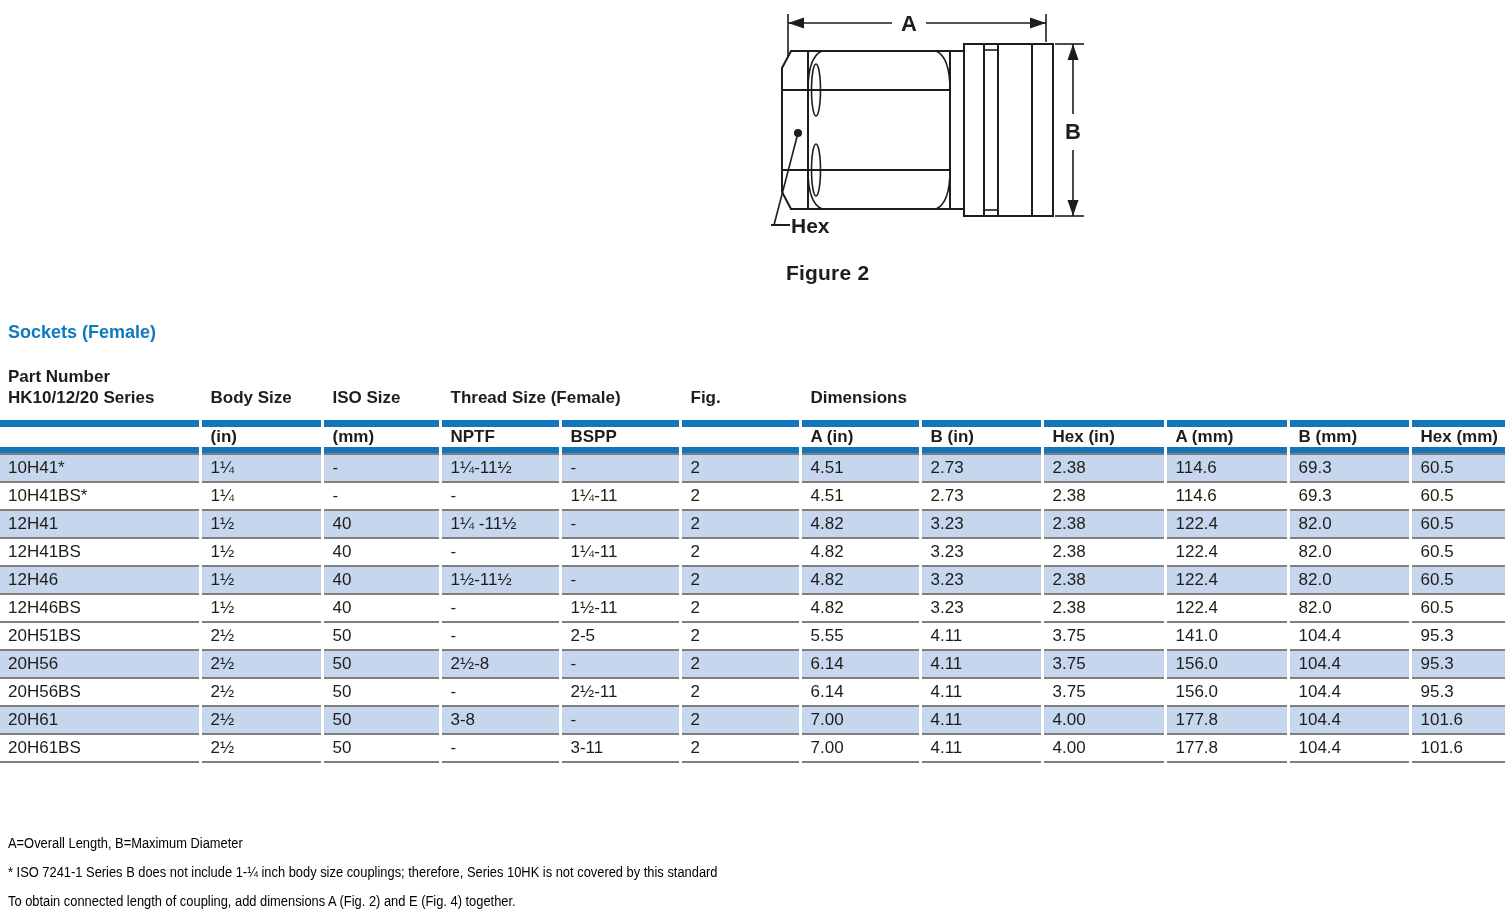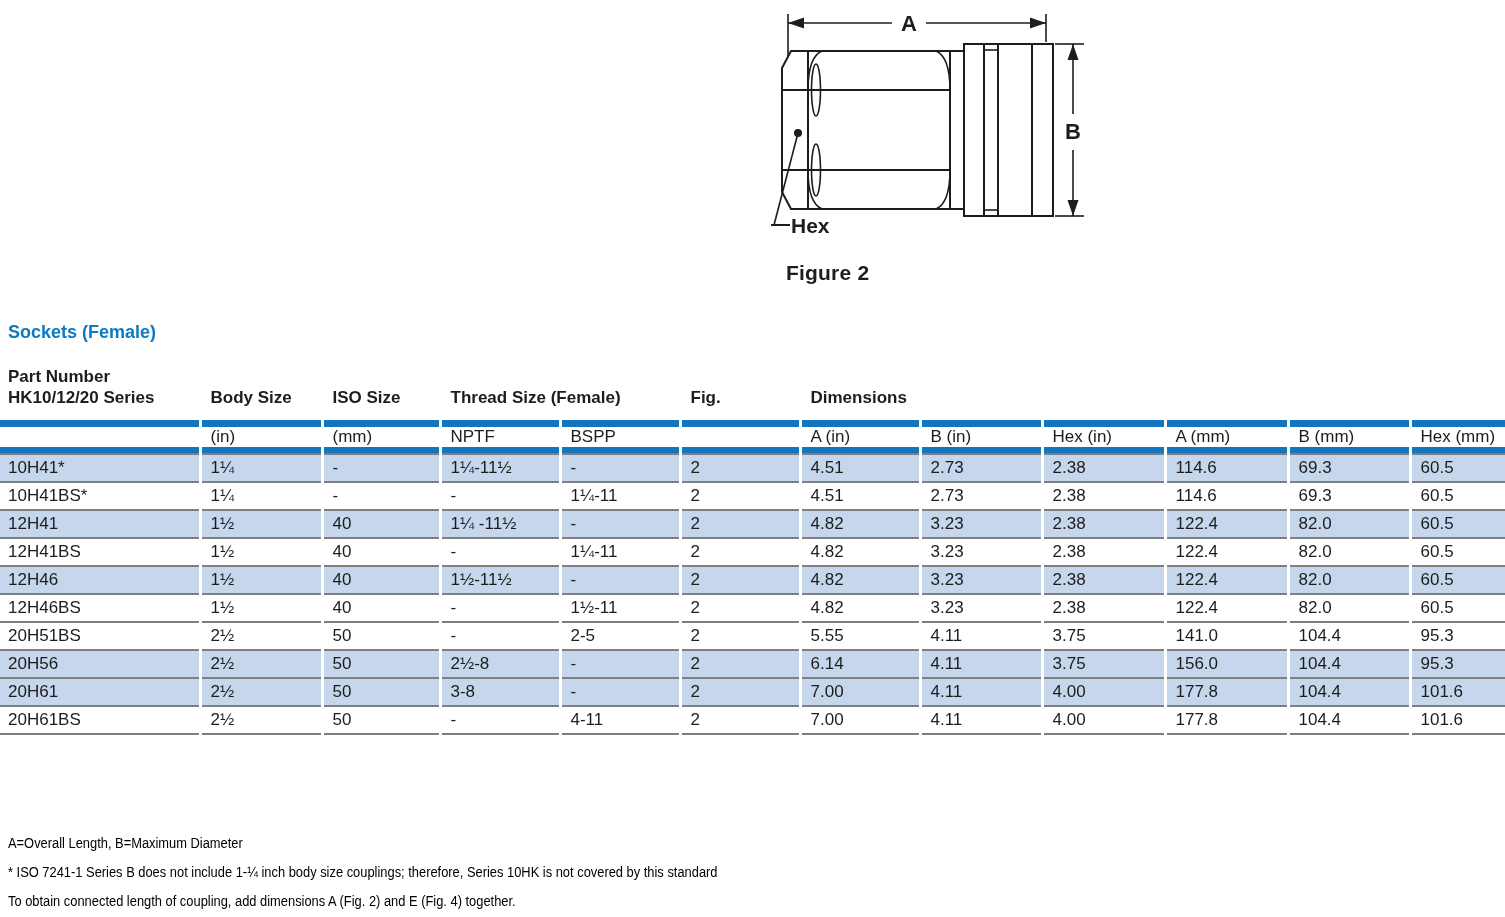--- a/index.html
+++ b/index.html
@@ -41,21 +41,21 @@
   table.parts td:first-child, table.parts th:first-child { padding-left:8px; }
   
   table.parts td + td, table.parts th + th { border-left:3px solid #ffffff; }
 
   tr.hdr th {
     vertical-align:bottom; font-weight:bold; font-size:17px;
     height:52px; padding-bottom:12px; line-height:21px;
   }
   tr.bar td { height:7px; background:#1375bb; padding:0; }
   tr.bar.bar2 td { border-bottom:2px solid #7f7f7f; }
-  tr.subhdr td { font-weight:normal; height:16px; vertical-align:middle; }
+  tr.subhdr td { font-weight:bold; height:16px; vertical-align:middle; }
   tr.datarow td { height:28px; border-bottom:2px solid #7f7f7f; vertical-align:middle; }
   tr.datarow.alt td { background:#c6d6ed; }
 
   
   .notes { position:absolute; left:8px; top:829px; font-size:14px; color:#000000; }
   .notes .note-line {
     line-height:29px; white-space:nowrap;
     transform:scaleX(0.92); transform-origin:0 50%;
   }
 </style>
@@ -294,40 +294,54 @@
           <td>2½-8</td>
           <td>-</td>
           <td>2</td>
           <td>6.14</td>
           <td>4.11</td>
           <td>3.75</td>
           <td>156.0</td>
           <td>104.4</td>
           <td>95.3</td>
         </tr>
+        <tr class="datarow">
+          <td>20H56BS</td>
+          <td>2½</td>
+          <td>50</td>
+          <td>-</td>
+          <td>2½-11</td>
+          <td>2</td>
+          <td>6.14</td>
+          <td>4.11</td>
+          <td>3.75</td>
+          <td>156.0</td>
+          <td>104.4</td>
+          <td>95.3</td>
+        </tr>
         <tr class="datarow alt">
           <td>20H61</td>
           <td>2½</td>
           <td>50</td>
           <td>3-8</td>
           <td>-</td>
           <td>2</td>
           <td>7.00</td>
           <td>4.11</td>
           <td>4.00</td>
           <td>177.8</td>
           <td>104.4</td>
           <td>101.6</td>
         </tr>
         <tr class="datarow">
           <td>20H61BS</td>
           <td>2½</td>
           <td>50</td>
           <td>-</td>
-          <td>4-11</td>
+          <td>3-11</td>
           <td>2</td>
           <td>7.00</td>
           <td>4.11</td>
           <td>4.00</td>
           <td>177.8</td>
           <td>104.4</td>
           <td>101.6</td>
         </tr>
       </tbody>
   </table>

